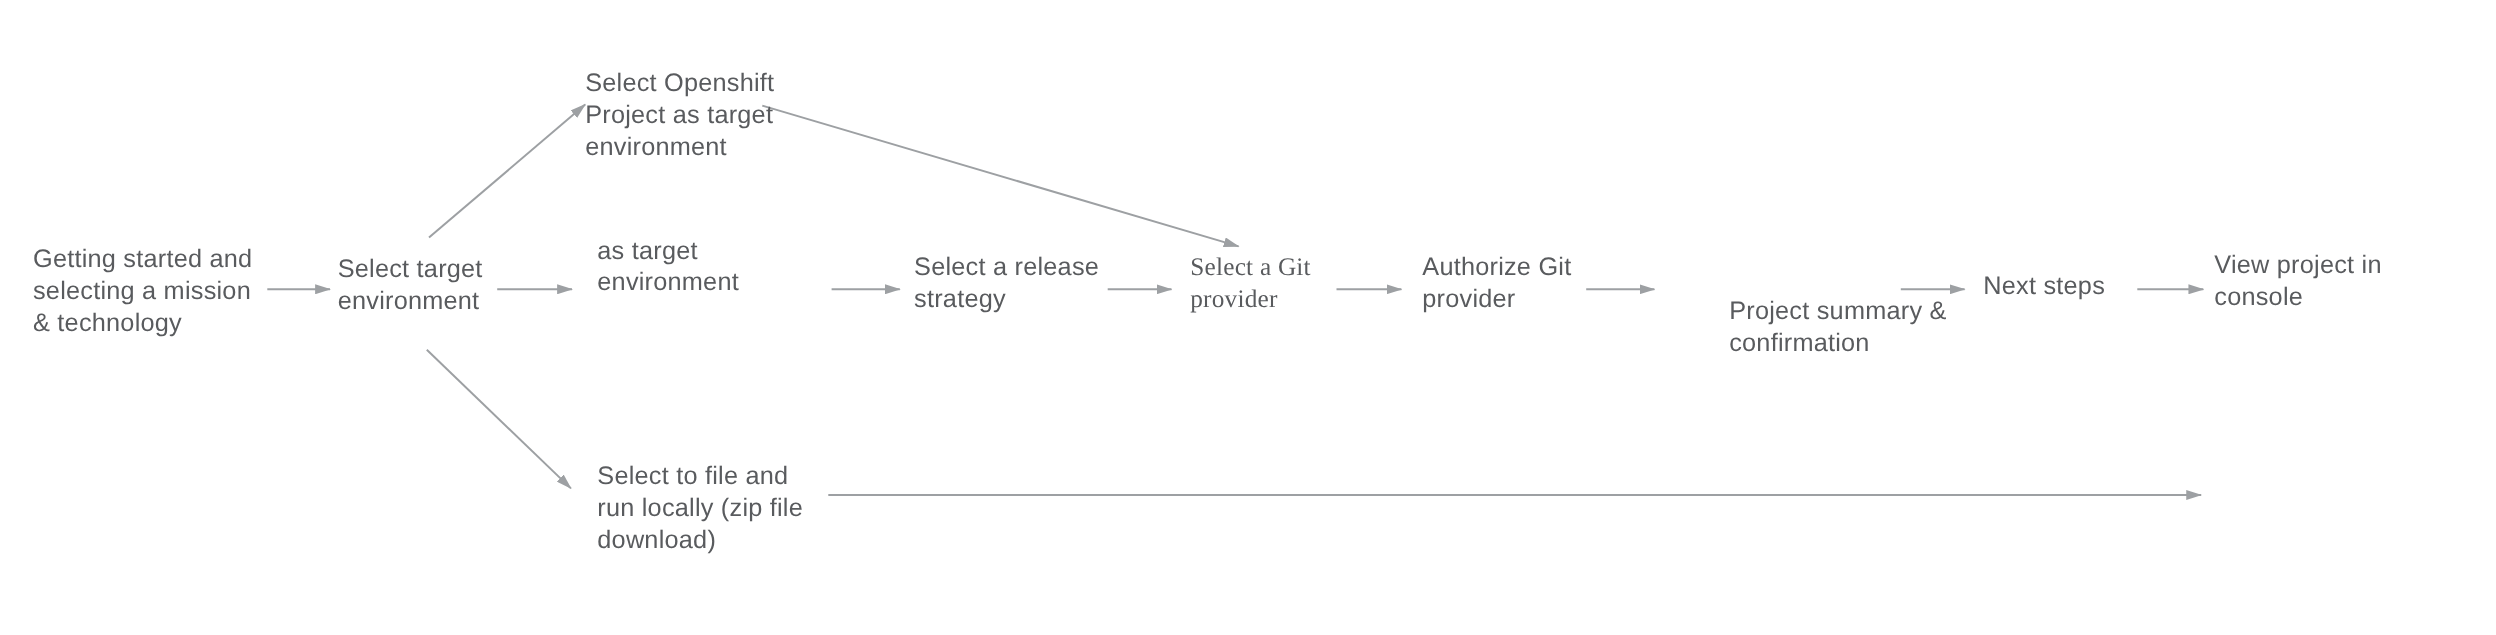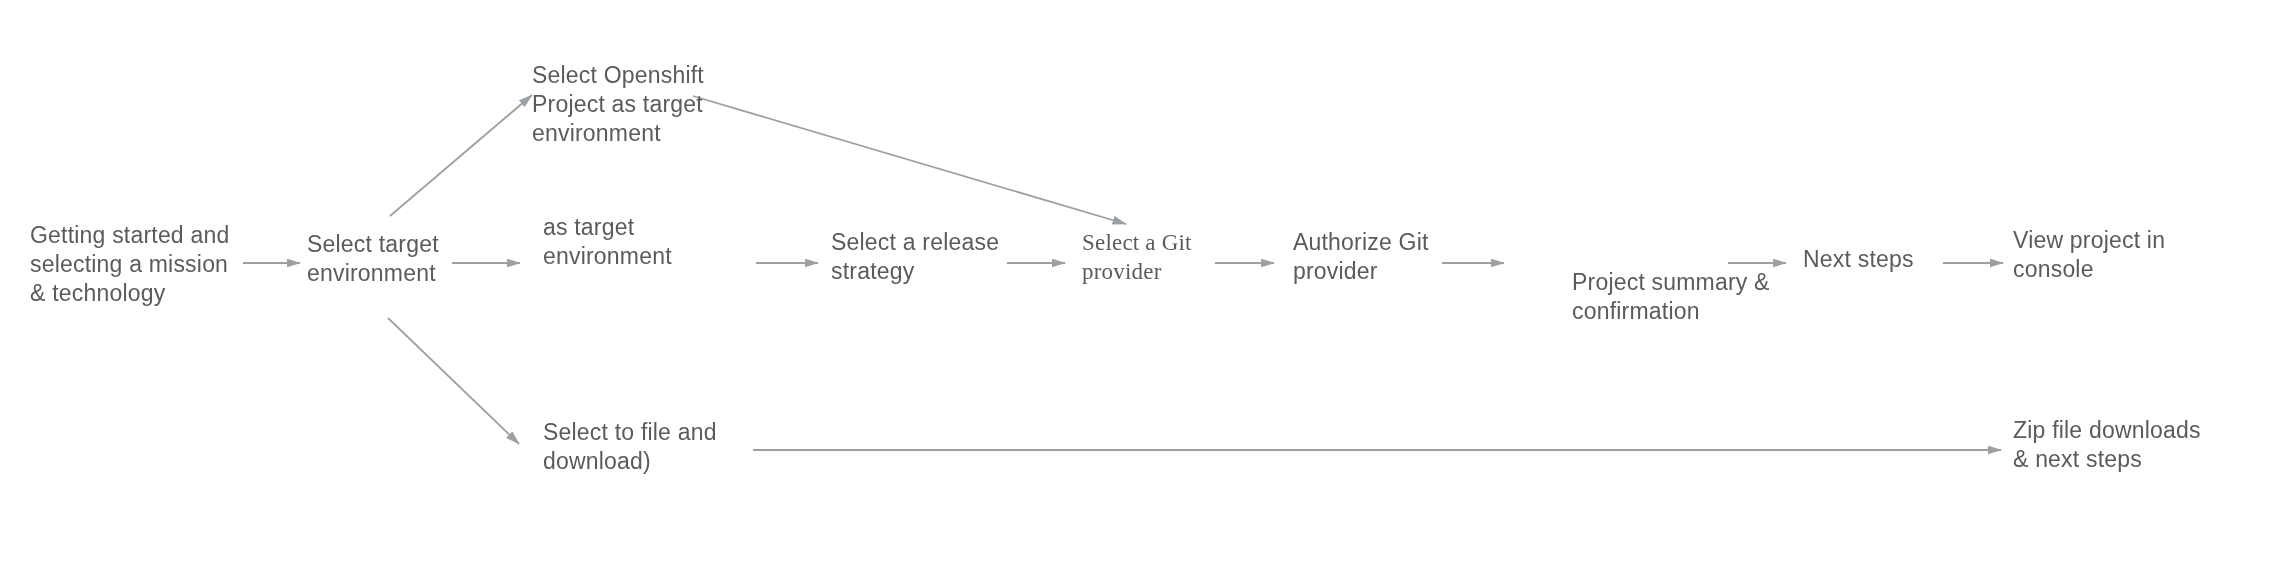--- a/index.html
+++ b/index.html
@@ -112,21 +112,18 @@
     <span>Next steps</span>
   </div>
 
   <div class="node" style="left:2013px; top:226px;">
     <span>View project in</span>
     <span>console</span>
   </div>
 
   <div class="node" style="left:543px; top:418px;">
     <span>Select to file and</span>
+    <span>run locally (zip file</span>
     <span>download)</span>
   </div>
 
-  <div class="node" style="left:2013px; top:416px;">
-    <span>Zip file downloads</span>
-    <span>&amp; next steps</span>
-  </div>
 
 </div>
 
 </body></html>

